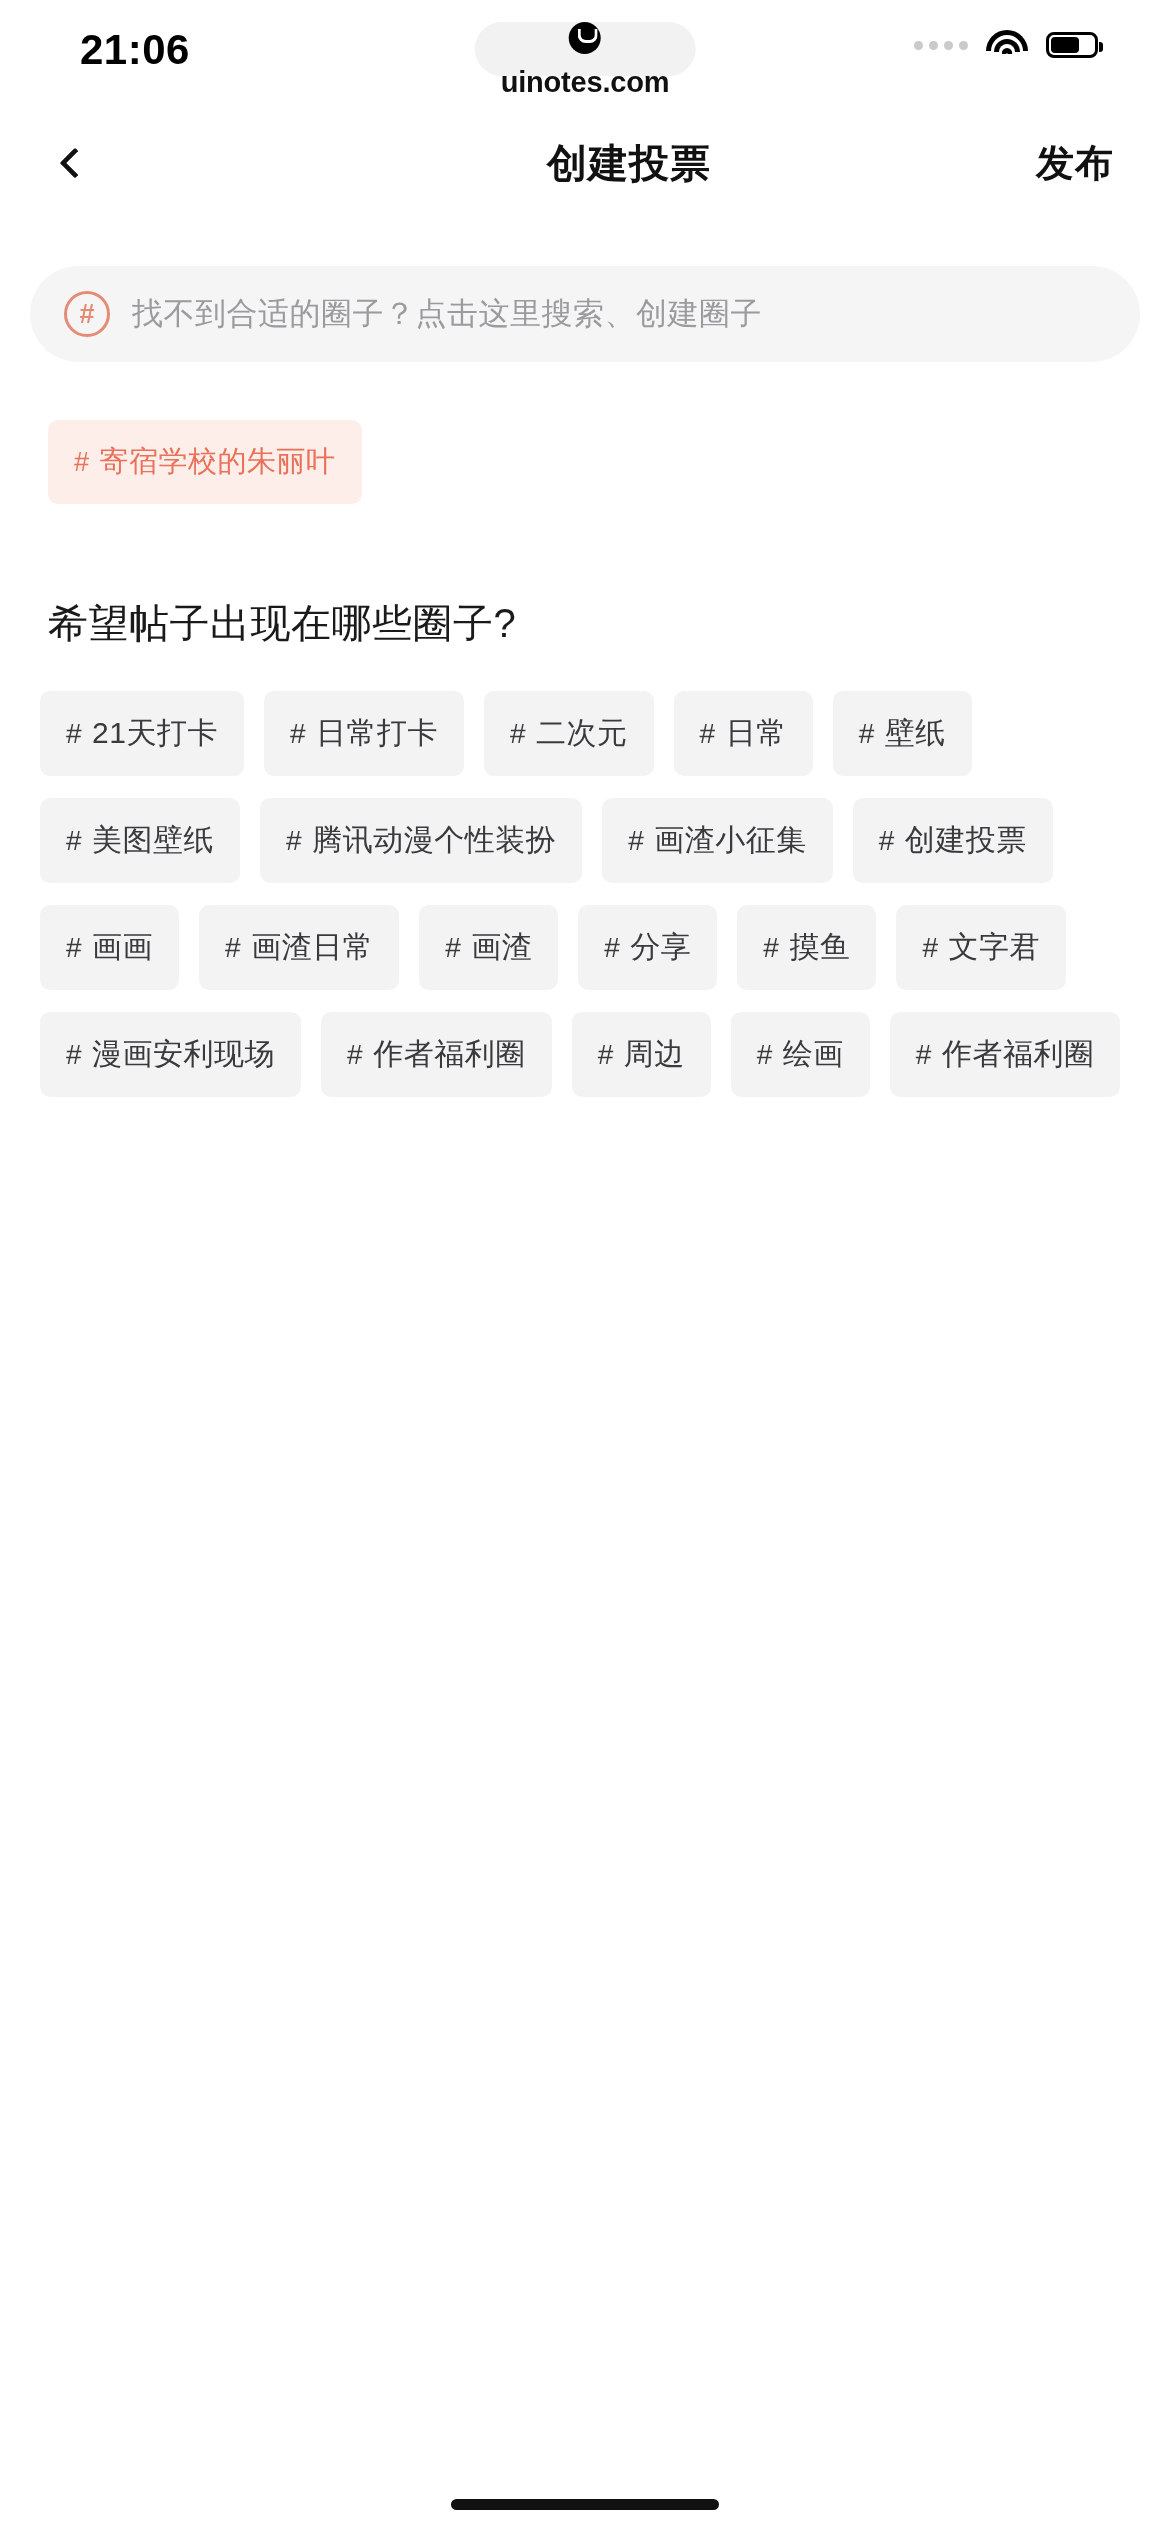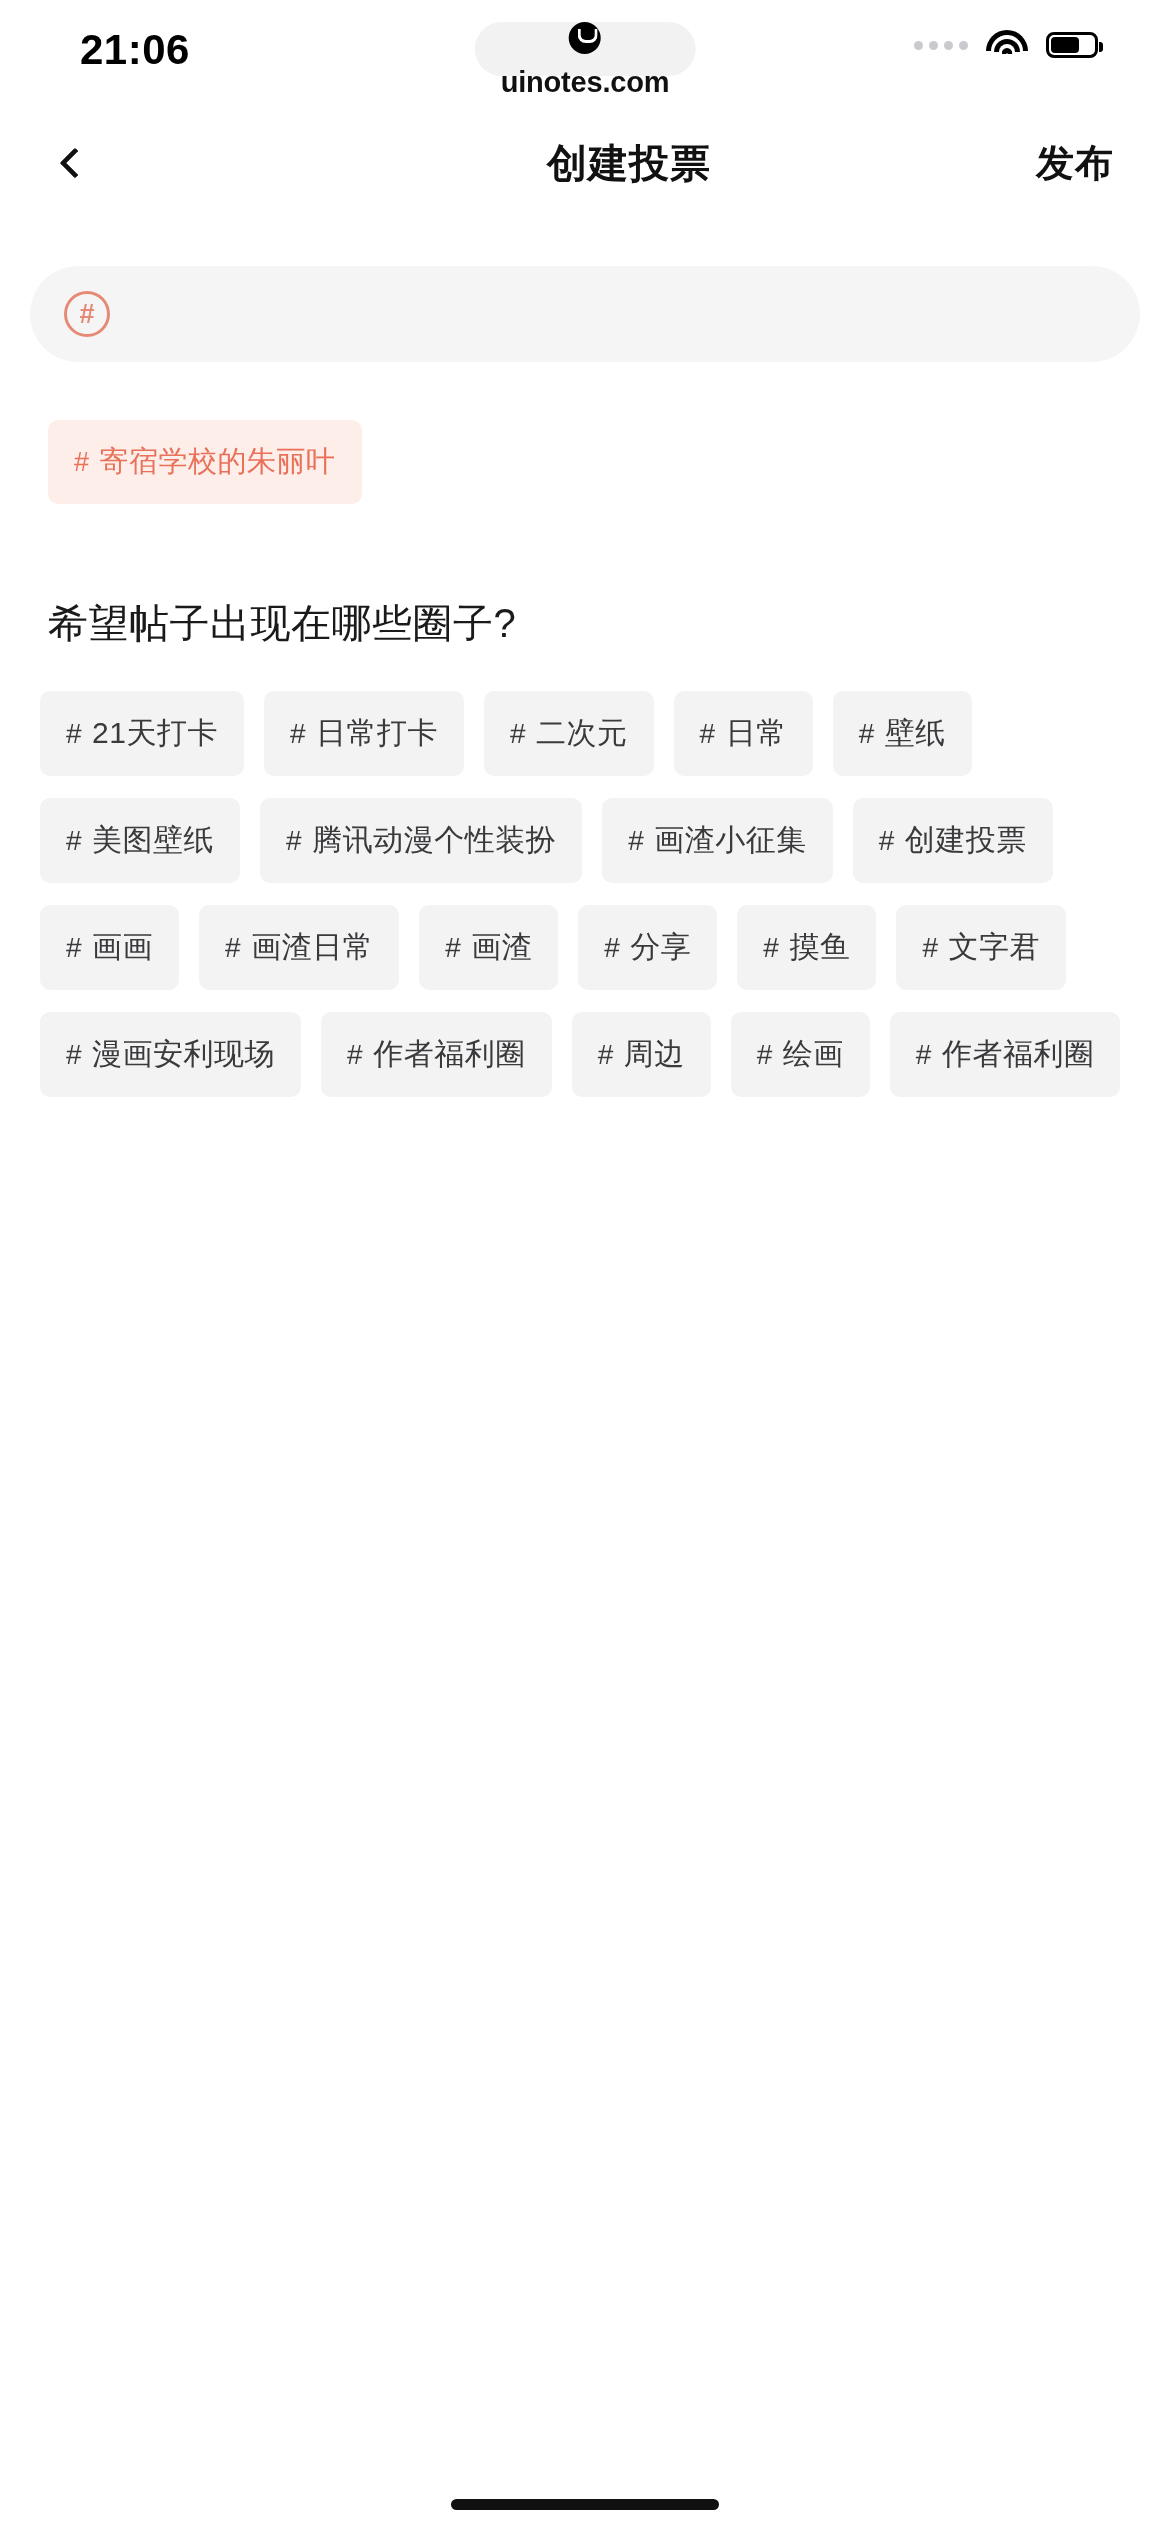--- a/index.html
+++ b/index.html
@@ -286,20 +286,21 @@
   <div class="nav-back">
     <span></span>
   </div>
   <div class="nav-title">创建投票</div>
   <div class="nav-action">发布</div>
 </div>
 
 <div class="search-wrap">
   <div class="search-box">
     <div class="hash-circle">#</div>
+    <div class="search-placeholder">找不到合适的圈子？点击这里搜索、创建圈子</div>
   </div>
 </div>
 
 <div class="selected-wrap">
   <div class="selected-tag">
     <span class="h">#</span>
     <span>寄宿学校的朱丽叶</span>
   </div>
 </div>
 

